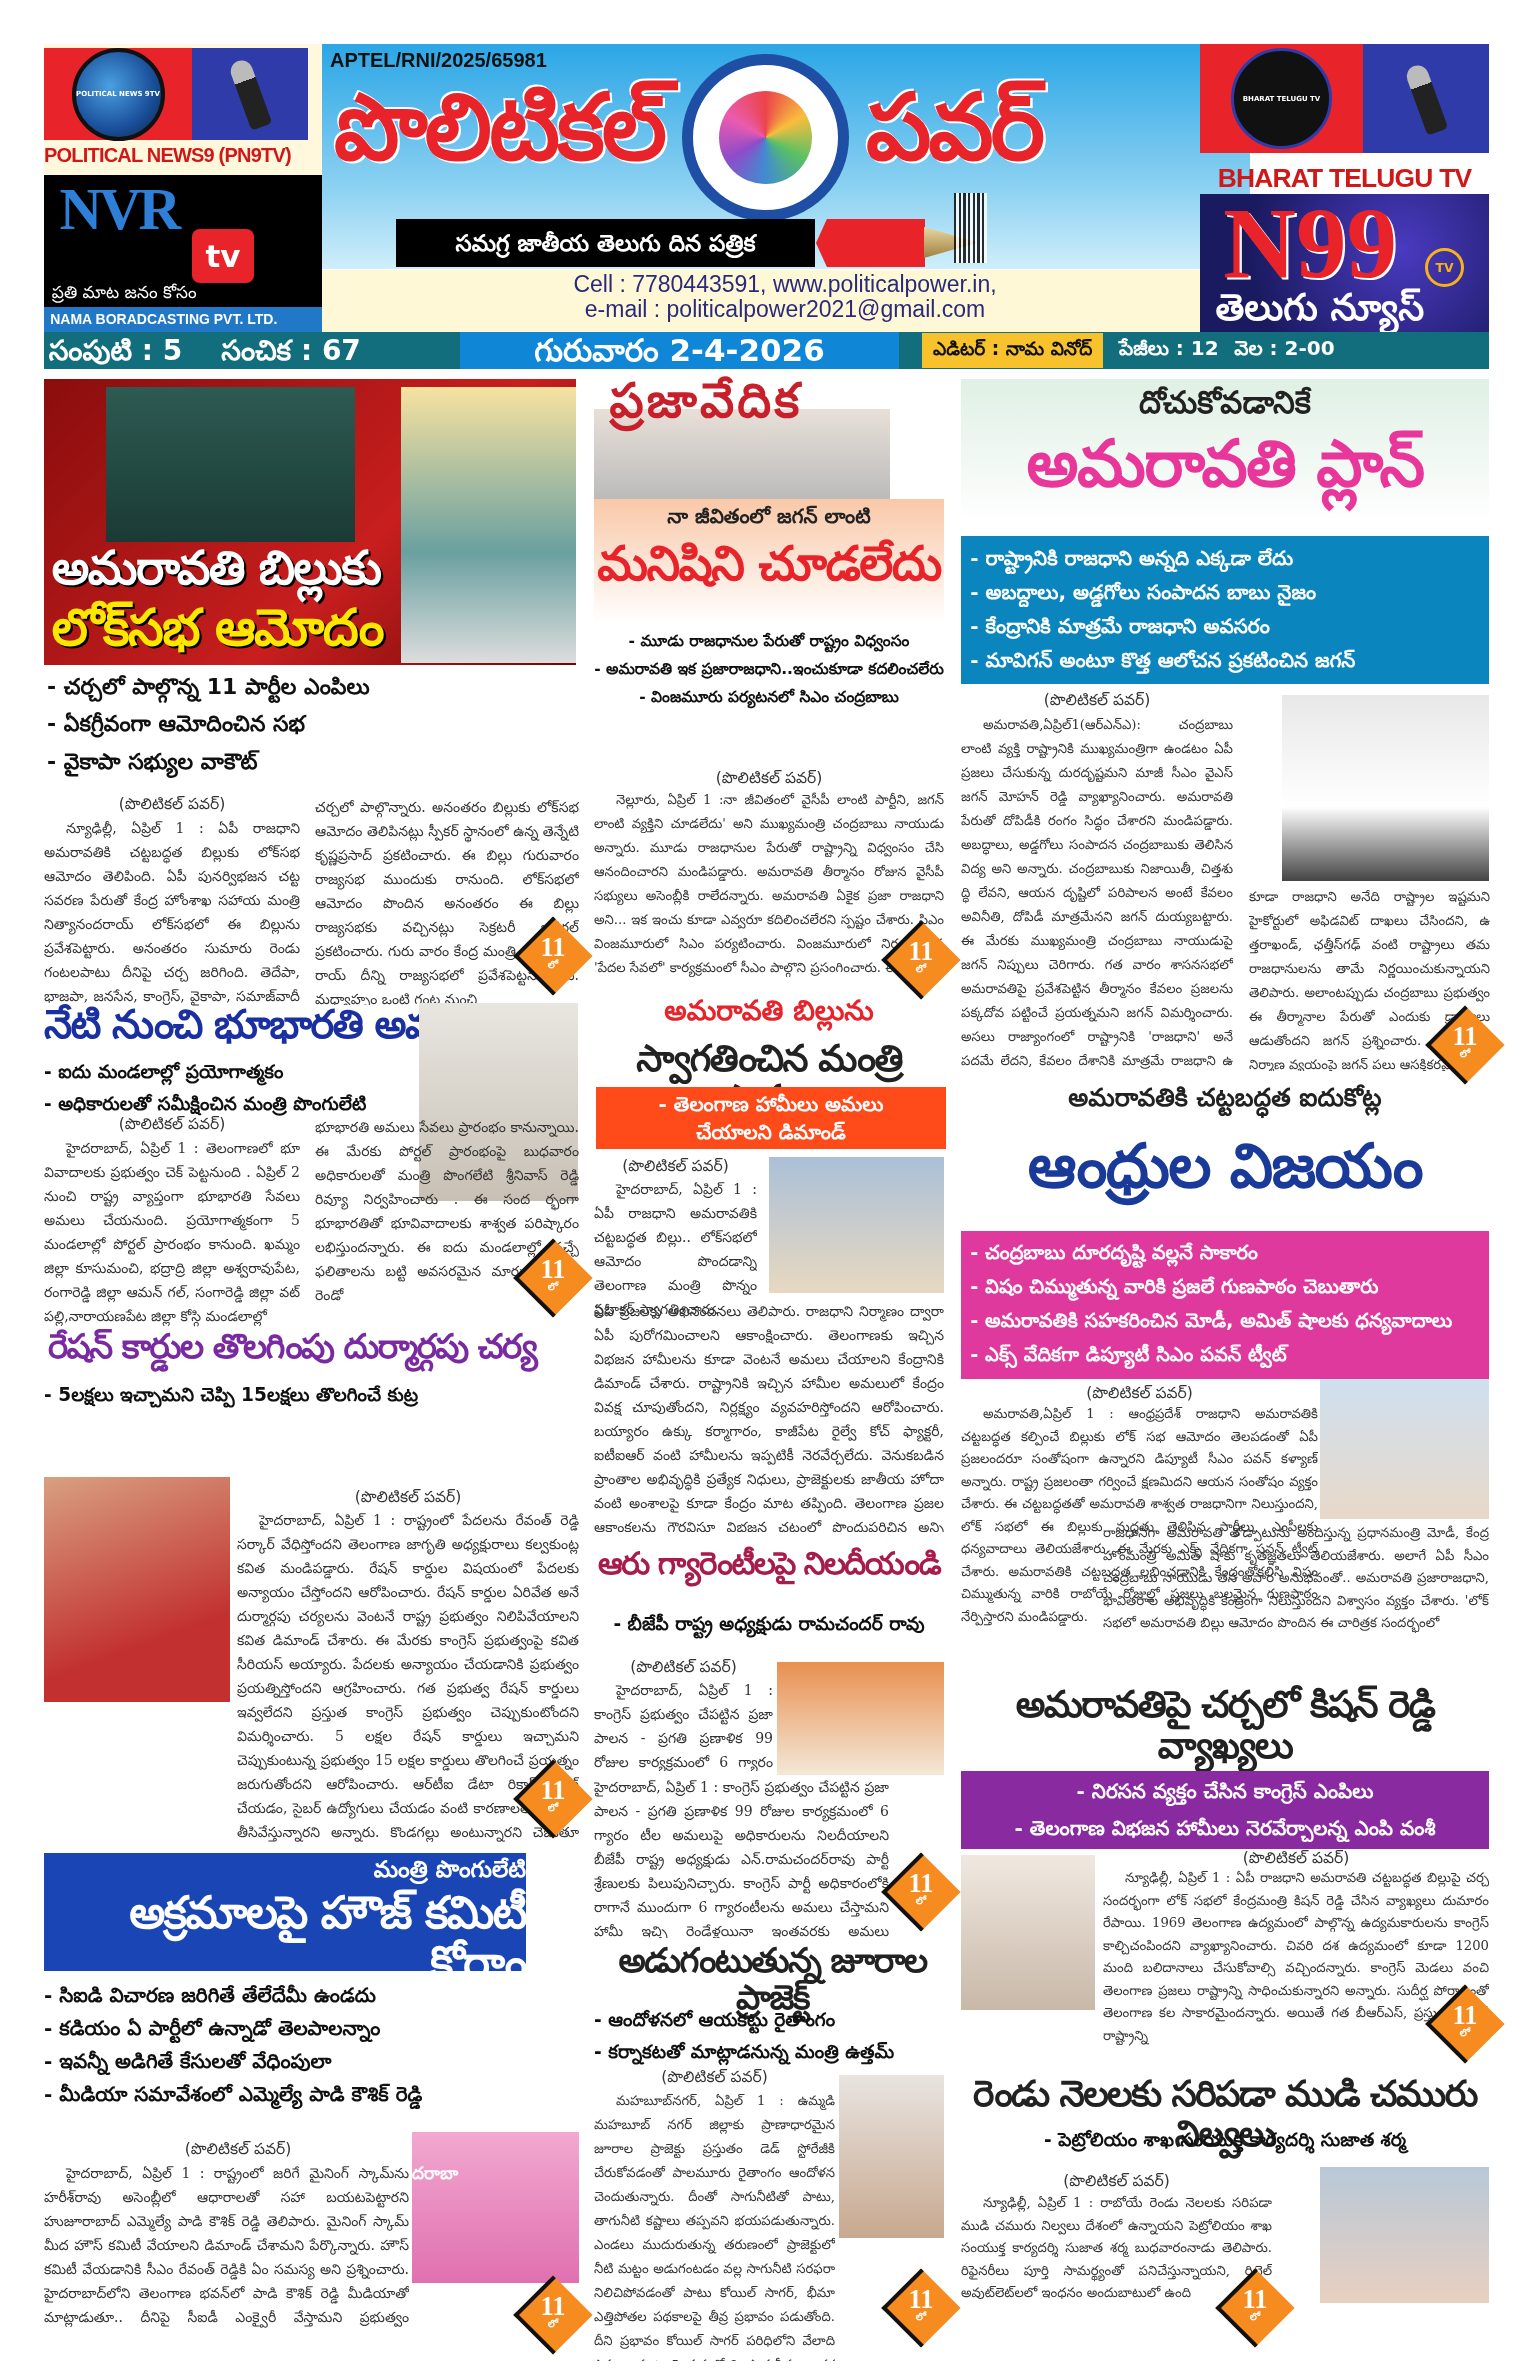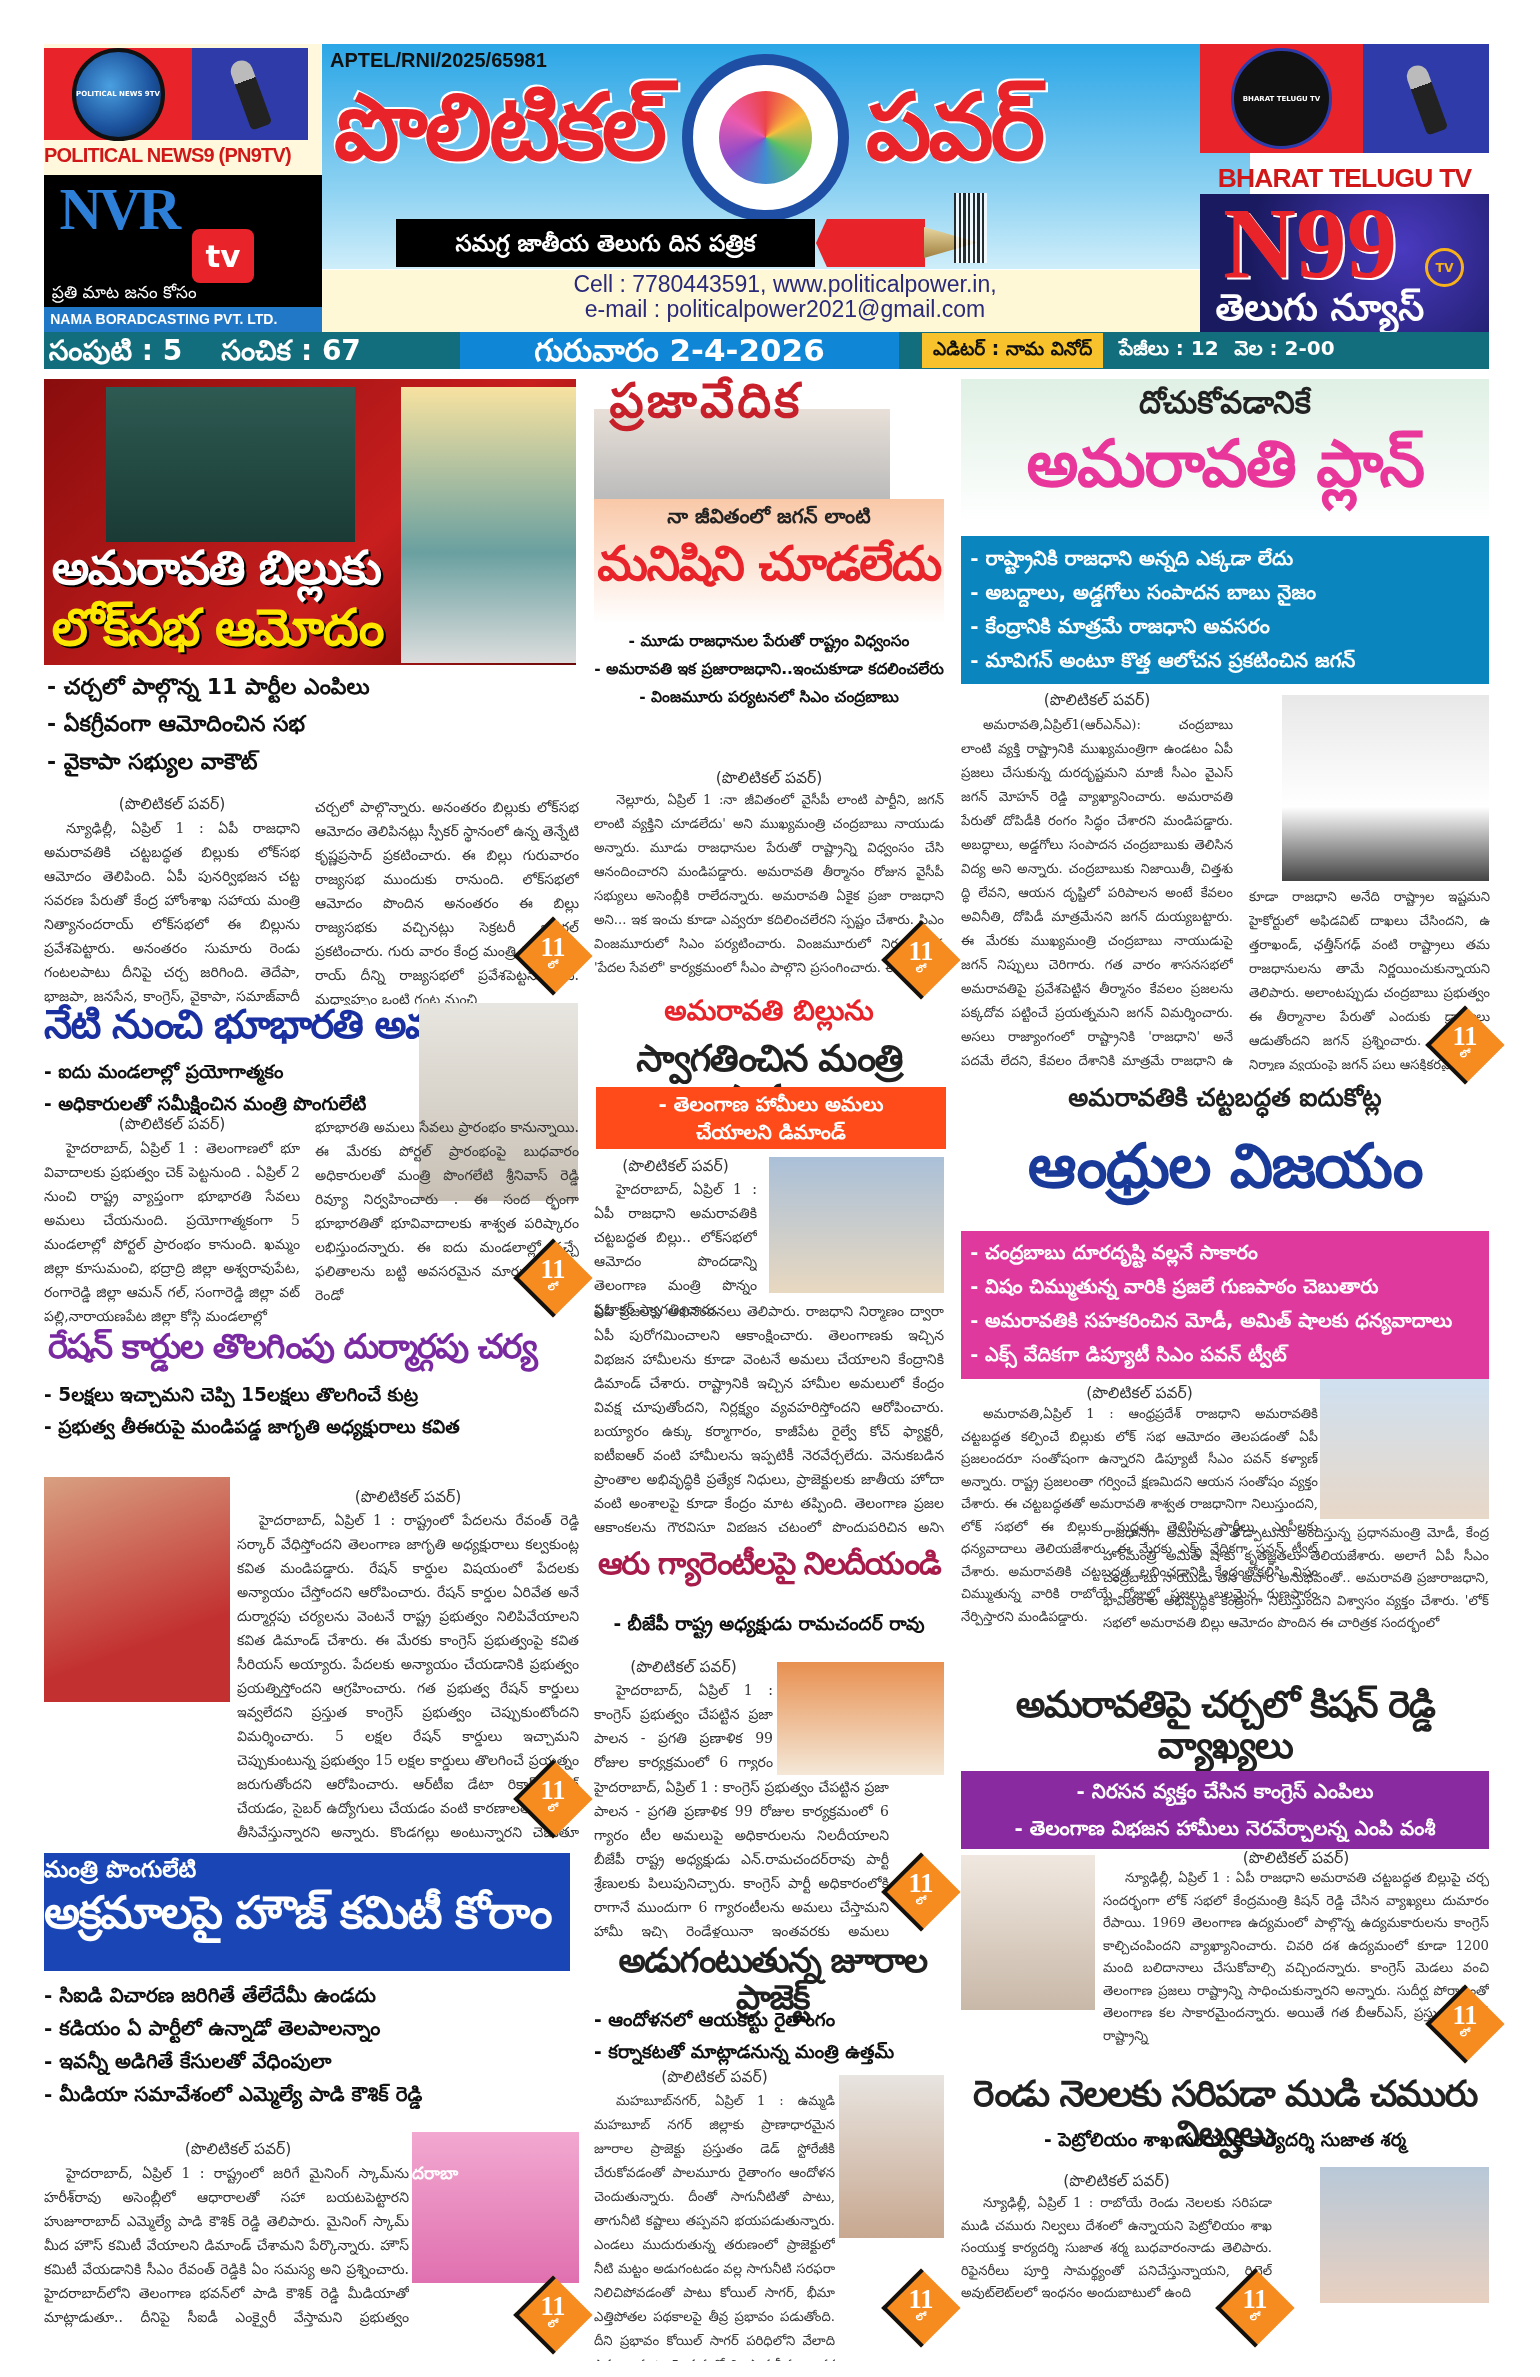--- a/index.html
+++ b/index.html
@@ -152,32 +152,31 @@
 <div class="abs body" style="left:315px;top:1115px;width:264px;height:210px;overflow:hidden">భూభారతి అమలు సేవలు ప్రారంభం కానున్నాయి. ఈ మేరకు పోర్టల్ ప్రారంభంపై బుధవారం అధికారులతో మంత్రి పొంగలేటి శ్రీనివాస్ రెడ్డి రివ్యూ నిర్వహించారు . ఈ సంద ర్భంగా భూభారతితో భూవివాదాలకు శాశ్వత పరిష్కారం లభిస్తుందన్నారు. ఈ ఐదు మండలాల్లో వచ్చే ఫలితాలను బట్టి అవసరమైన మార్పులు చేసి, రెండో</div>
 <div class="abs" style="left:525px;top:1250px;width:56px;height:56px">
   <div class="badge"></div>
   <div class="badge-t">11</div>
   <div class="badge-s">లో</div>
 </div>
 
 <div class="abs headline" style="left:48px;top:1328px;width:536px;font-size:34px;color:#7a2aa0">రేషన్ కార్డుల తొలగింపు దుర్మార్గపు చర్య</div>
 <div class="abs" style="left:44px;top:1379px;width:536px">
   <div class="sub" style="font-size:18.6px">- 5లక్షలు ఇచ్చామని చెప్పి 15లక్షలు తొలగించే కుట్ర</div>
-  <div class="sub" style="font-size:18.6px">- ప్రభుత్వ తీఈరుపై మండిపడ్డ జాగృతి అధ్యక్షురాలు కవిత</div>
 </div>
 <div class="photo" style="left:44px;top:1477px;width:186px;height:225px;background:linear-gradient(160deg,#d8a080,#c23030 70%)"></div>
 <div class="abs credit" style="left:237px;top:1488px;width:342px">(పొలిటికల్ పవర్)</div>
 <div class="abs body" style="left:237px;top:1508px;width:342px;height:342px;overflow:hidden;text-indent:22px">హైదరాబాద్, ఏప్రిల్ 1 : రాష్ట్రంలో పేదలను రేవంత్ రెడ్డి సర్కార్ వేధిస్తోందని తెలంగాణ జాగృతి అధ్యక్షురాలు కల్వకుంట్ల కవిత మండిపడ్డారు. రేషన్ కార్డుల విషయంలో పేదలకు అన్యాయం చేస్తోందని ఆరోపించారు. రేషన్ కార్డుల ఏరివేత అనే దుర్మార్గపు చర్యలను వెంటనే రాష్ట్ర ప్రభుత్వం నిలిపివేయాలని కవిత డిమాండ్ చేశారు. ఈ మేరకు కాంగ్రెస్ ప్రభుత్వంపై కవిత సీరియస్ అయ్యారు. పేదలకు అన్యాయం చేయడానికి ప్రభుత్వం ప్రయత్నిస్తోందని ఆగ్రహించారు. గత ప్రభుత్వ రేషన్ కార్డులు ఇవ్వలేదని ప్రస్తుత కాంగ్రెస్ ప్రభుత్వం చెప్పుకుంటోందని విమర్శించారు. 5 లక్షల రేషన్ కార్డులు ఇచ్చామని చెప్పుకుంటున్న ప్రభుత్వం 15 లక్షల కార్డులు తొలగించే ప్రయత్నం జరుగుతోందని ఆరోపించారు. ఆర్‌టీఐ డేటా రికార్డ్స్ ఫైల్ చేయడం, సైబర్ ఉద్యోగులు చేయడం వంటి కారణాలతో కార్డులు తీసివేస్తున్నారని అన్నారు. కొండగల్లు అంటున్నారని చెబుతూ ప్రస్తుతం కొత్త కార్డులు ఇస్తామని చెప్పి 15</div>
 <div class="abs" style="left:525px;top:1771px;width:56px;height:56px">
   <div class="badge"></div>
   <div class="badge-t">11</div>
   <div class="badge-s">లో</div>
 </div>
 
-<div class="abs" style="left:44px;top:1853px;width:526px;height:118px;background:#1a46b5;color:#fff;text-align:left">
+<div class="abs" style="left:44px;top:1853px;width:482px;height:118px;background:#1a46b5;color:#fff;text-align:right">
   <div style="font-size:23px;font-weight:bold;padding-top:3.1px">మంత్రి పొంగులేటి</div>
   <div class="headline" style="font-size:45px">అక్రమాలపై హౌజ్ కమిటీ కోరాం</div>
 </div>
 <div class="abs" style="left:44px;top:1979px;width:536px">
   <div class="sub" style="font-size:20px;line-height:1.65">- సిఐడి విచారణ జరిగితే తేలేదేమీ ఉండదు</div>
   <div class="sub" style="font-size:20px;line-height:1.65">- కడియం ఏ పార్టీలో ఉన్నాడో తెలపాలన్నాం</div>
   <div class="sub" style="font-size:20px;line-height:1.65">- ఇవన్నీ అడిగితే కేసులతో వేధింపులా</div>
   <div class="sub" style="font-size:20px;line-height:1.65">- మీడియా సమావేశంలో ఎమ్మెల్యే పాడి కౌశిక్ రెడ్డి</div>
 </div>
 <div class="abs credit" style="left:44px;top:2140px;width:388px">(పొలిటికల్ పవర్)</div>

